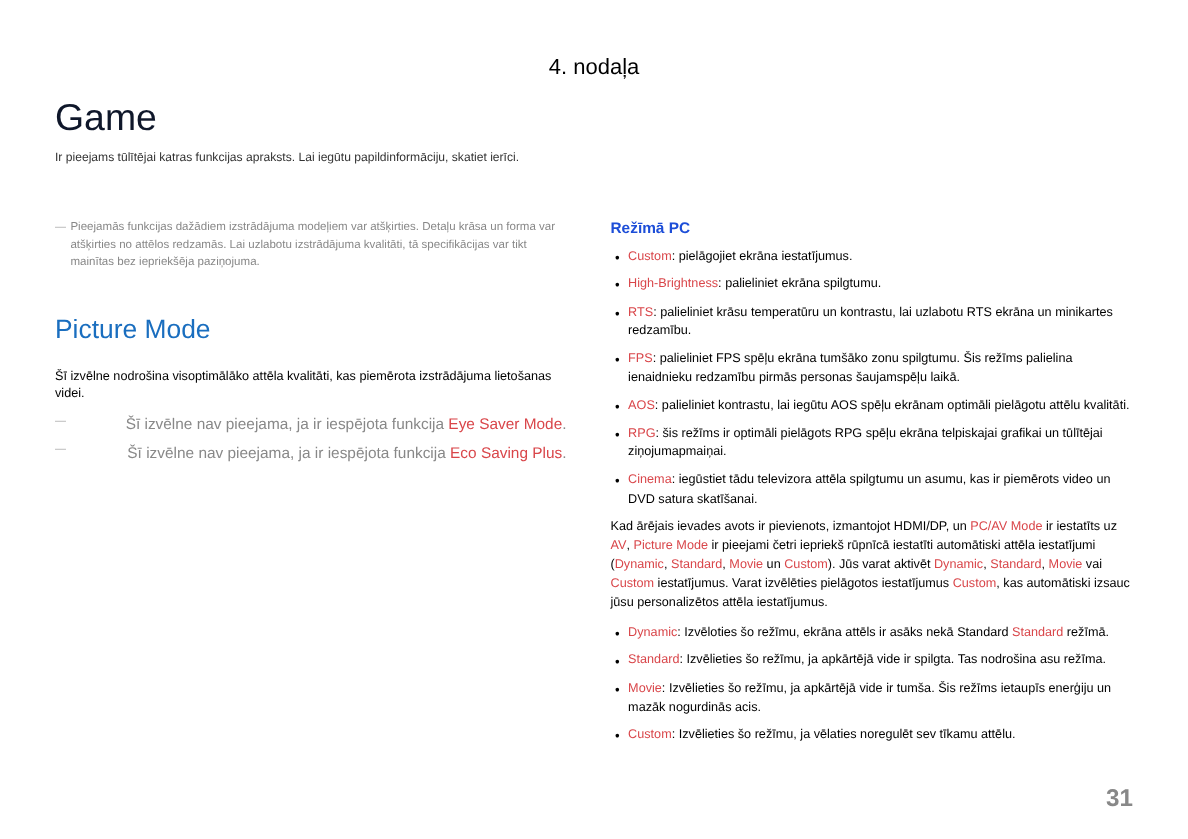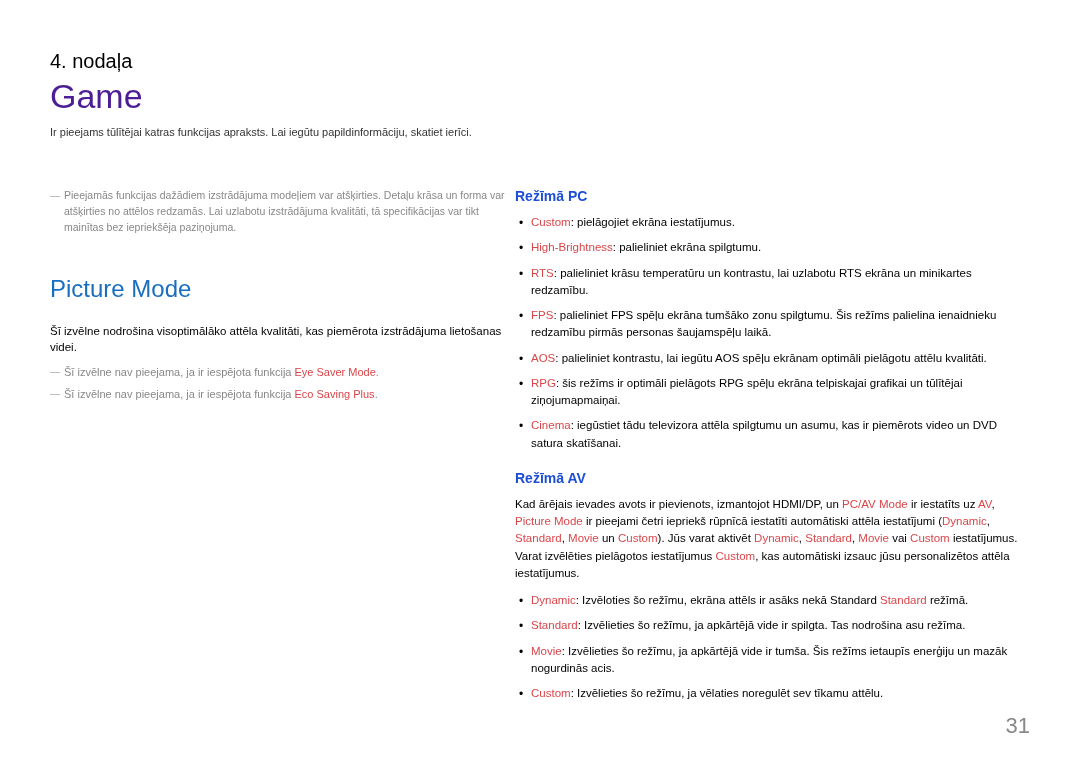--- a/index.html
+++ b/index.html
@@ -11,35 +11,37 @@
     position: relative;
     color: #000;
   }
   .page {
     padding: 50px 50px 0 50px;
   }
   .chapter-label {
     font-size: 20px;
     font-weight: 400;
     color: #000;
-    margin-bottom: 4px;
+    margin-bottom: 15px;
+    text-align: center;
   }
   .chapter-title {
     font-size: 34px;
     font-weight: 400;
-    color: #4c1d95;
+    color: #0f172a;
     margin-bottom: 10px;
   }
   .chapter-desc {
     font-size: 11px;
     color: #333;
     margin-bottom: 50px;
   }
   .columns {
     display: flex;
+    gap: 40px;
   }
   .col-left {
     flex: 0 0 465px;
   }
   .col-right {
     flex: 1;
   }
   .small-note {
     font-size: 10.5px;
     color: #888;
@@ -62,26 +64,27 @@
     font-weight: 400;
     margin-bottom: 20px;
   }
   .section-desc {
     font-size: 11.5px;
     color: #000;
     margin-bottom: 10px;
     line-height: 1.4;
   }
   .sub-note {
-    font-size: 11px;
+    font-size: 14px;
     color: #888;
     position: relative;
     padding-left: 14px;
     margin-bottom: 6px;
     line-height: 1.4;
+    text-align: right;
   }
   .sub-note::before {
     content: "―";
     position: absolute;
     left: 0;
     top: 0;
     color: #aaa;
     font-size: 10px;
   }
   .red { color: #d9464a; }
@@ -117,21 +120,21 @@
     color: #000;
     line-height: 1.5;
     margin-bottom: 10px;
   }
   .page-number {
     position: absolute;
     bottom: 24px;
     right: 50px;
     font-size: 22px;
     color: #888;
-    font-weight: 400;
+    font-weight: 700;
   }
 </style>
 </head>
 <body>
 
 <div class="page">
 
   <div class="chapter-label">4. nodaļa</div>
   <div class="chapter-title">Game</div>
   <div class="chapter-desc">Ir pieejams tūlītējai katras funkcijas apraksts. Lai iegūtu papildinformāciju, skatiet ierīci.</div>
@@ -157,21 +160,20 @@
       <ul class="feature-list">
         <li><span class="red">Custom</span><span>: pielāgojiet ekrāna iestatījumus.</span></li>
         <li><span class="red">High-Brightness</span><span>: palieliniet ekrāna spilgtumu.</span></li>
         <li><span class="red">RTS</span><span>: palieliniet krāsu temperatūru un kontrastu, lai uzlabotu RTS ekrāna un minikartes redzamību.</span></li>
         <li><span class="red">FPS</span><span>: palieliniet FPS spēļu ekrāna tumšāko zonu spilgtumu. Šis režīms palielina ienaidnieku redzamību pirmās personas šaujamspēļu laikā.</span></li>
         <li><span class="red">AOS</span><span>: palieliniet kontrastu, lai iegūtu AOS spēļu ekrānam optimāli pielāgotu attēlu kvalitāti.</span></li>
         <li><span class="red">RPG</span><span>: šis režīms ir optimāli pielāgots RPG spēļu ekrāna telpiskajai grafikai un tūlītējai ziņojumapmaiņai.</span></li>
         <li><span class="red">Cinema</span><span>: iegūstiet tādu televizora attēla spilgtumu un asumu, kas ir piemērots video un DVD satura skatīšanai.</span></li>
       </ul>
 
-      <div class="sub-heading mt">Režīmā AV</div>
       <div class="av-intro">
         <span>Kad ārējais ievades avots ir pievienots, izmantojot HDMI/DP, un </span><span class="red">PC/AV Mode</span><span> ir iestatīts uz </span><span class="red">AV</span><span>, </span><span class="red">Picture Mode</span><span> ir pieejami četri iepriekš rūpnīcā iestatīti automātiski attēla iestatījumi (</span><span class="red">Dynamic</span><span>, </span><span class="red">Standard</span><span>, </span><span class="red">Movie</span><span> un </span><span class="red">Custom</span><span>). Jūs varat aktivēt </span><span class="red">Dynamic</span><span>, </span><span class="red">Standard</span><span>, </span><span class="red">Movie</span><span> vai </span><span class="red">Custom</span><span> iestatījumus. Varat izvēlēties pielāgotos iestatījumus </span><span class="red">Custom</span><span>, kas automātiski izsauc jūsu personalizētos attēla iestatījumus.</span>
       </div>
 
       <ul class="feature-list">
         <li><span class="red">Dynamic</span><span>: Izvēloties šo režīmu, ekrāna attēls ir asāks nekā Standard </span><span class="red">Standard</span><span> režīmā.</span></li>
         <li><span class="red">Standard</span><span>: Izvēlieties šo režīmu, ja apkārtējā vide ir spilgta. Tas nodrošina asu režīma.</span></li>
         <li><span class="red">Movie</span><span>: Izvēlieties šo režīmu, ja apkārtējā vide ir tumša. Šis režīms ietaupīs enerģiju un mazāk nogurdinās acis.</span></li>
         <li><span class="red">Custom</span><span>: Izvēlieties šo režīmu, ja vēlaties noregulēt sev tīkamu attēlu.</span></li>
       </ul>

